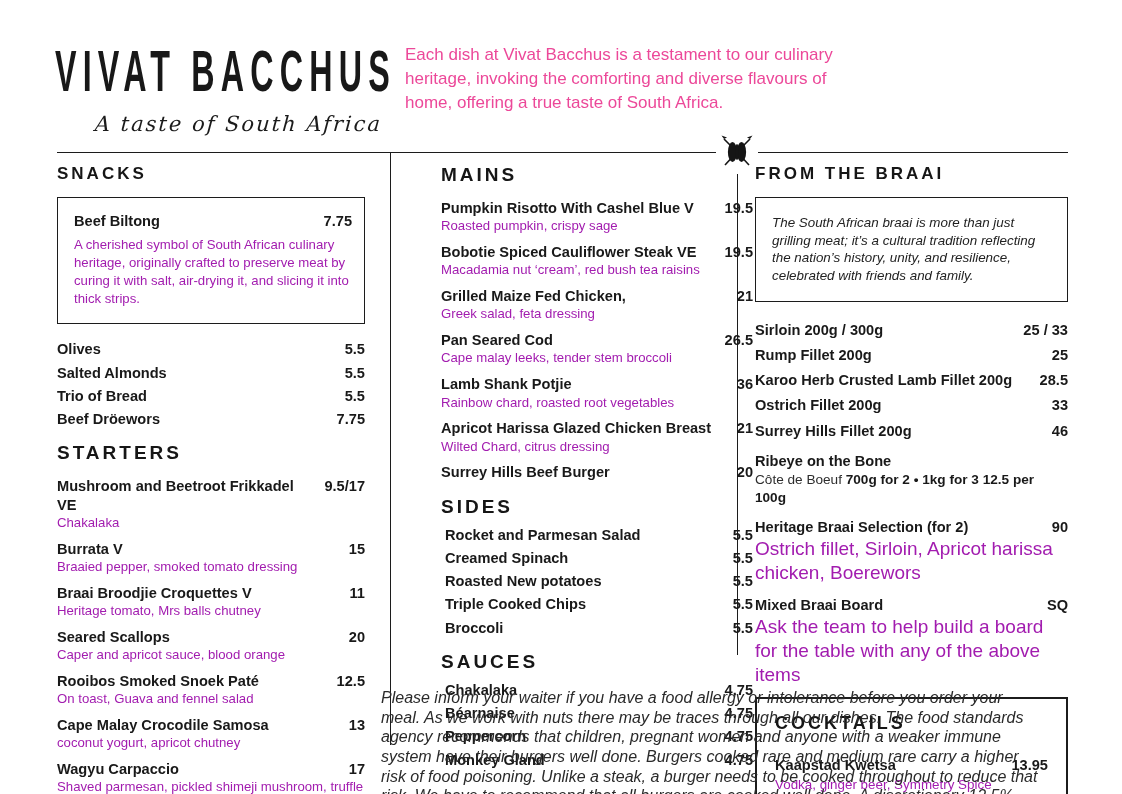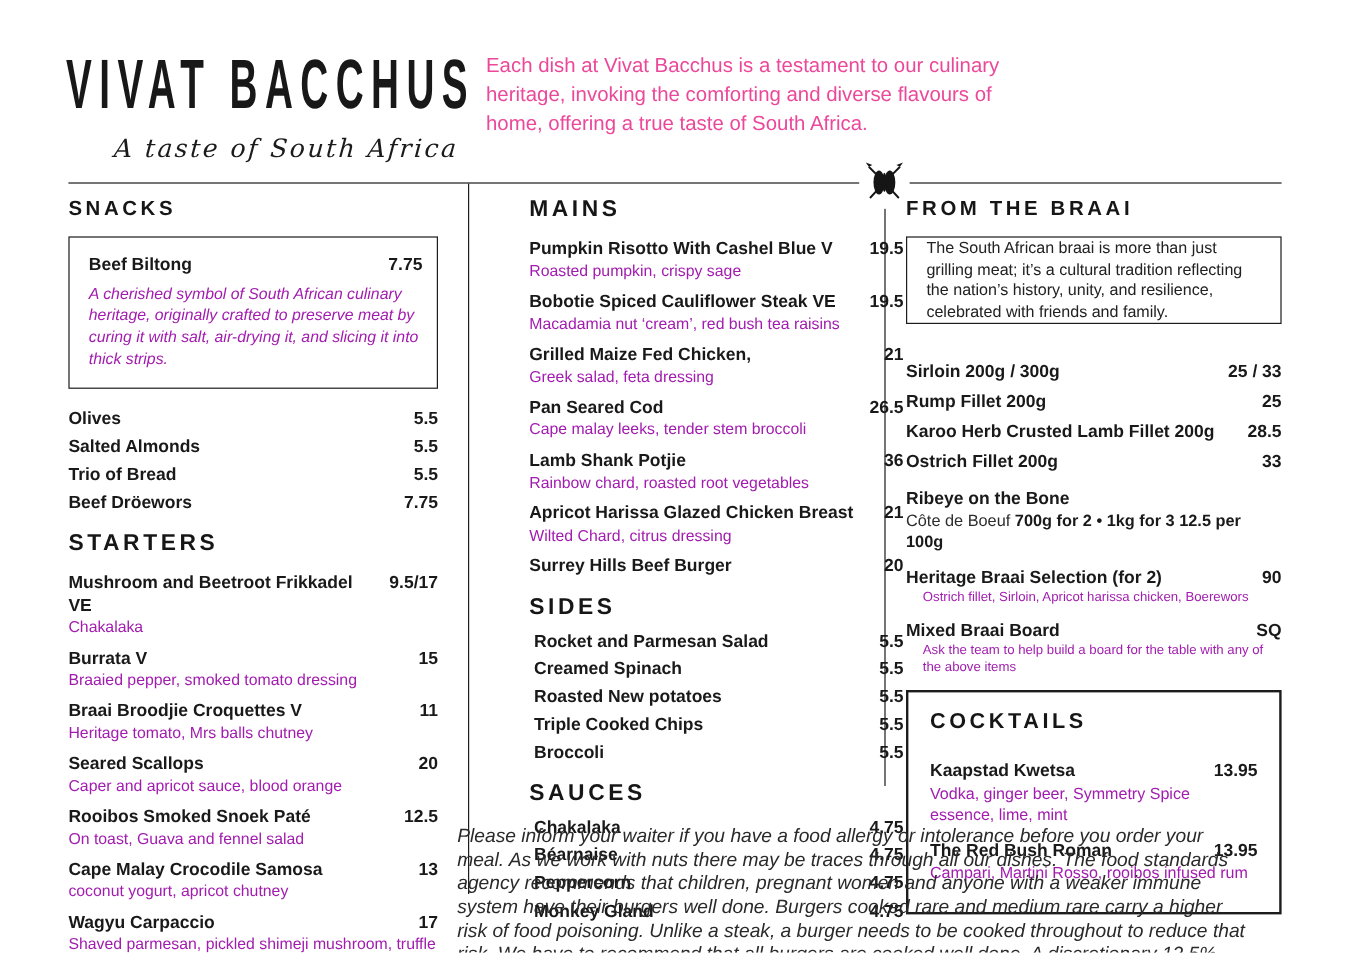--- a/index.html
+++ b/index.html
@@ -44,42 +44,42 @@
   .col-3 { left:755px; width:313px; }
 
   .section-heading {
     font-size:17px; font-weight:700; letter-spacing:3px;
     color:#161616; margin-bottom:13px;
   }
   .mt-section { margin-top:14px; }
 
   
   .feature-box { border:1.6px solid #1c1c1c; padding:14px 12px 16px 16px; margin-bottom:16px; }
-  .note-box    { border:1.6px solid #1c1c1c; padding:0 16px; margin-bottom:31px;
-                 font-size:13.4px; line-height:1.32; color:#222; }
+  .note-box    { border:1.6px solid #1c1c1c; padding:16px 16px; margin-bottom:19px;
+                 font-style:italic; font-size:13.4px; line-height:1.32; color:#222; }
   .cocktail-box{ border:2px solid #1c1c1c; padding:14px 18px 12px 18px; margin-top:8px; }
 
   
   .item { margin-bottom:9px; }
   .item-row { display:flex; justify-content:space-between; align-items:baseline; }
   .item-name { font-weight:700; font-size:14.6px; line-height:1.25; color:#191919; }
   .item-price{ font-weight:700; font-size:14.6px; white-space:nowrap; margin-left:12px; color:#191919; }
   .item-desc { font-size:13.2px; line-height:1.2; color:#a21caf; margin-top:1px; }
-  .item-desc.italic { font-style:italic; line-height:1.35; margin-top:6px; }
+  .item-desc.italic { line-height:1.35; margin-top:6px; }
 
   .plain-list .item { margin-bottom:5px; }
   .plain-list .item-row { align-items:baseline; }
 
   .braai-list .item { margin-bottom:7px; }
 
   .ribeye { margin:12px 0 12px 0; }
   .ribeye .desc-prefix { font-size:13.6px; color:#2d2d2d; }
   .ribeye .desc-bold   { font-size:13.6px; font-weight:700; color:#191919; }
 
-  .special .item-desc { font-size:11px; line-height:1.25;margin-left:14px; }
+  .special .item-desc { font-size:19px; line-height:1.25; }
   .special { margin-bottom:11px; }
 
   .cocktail-box .section-heading { margin-bottom:22px; letter-spacing:3px; font-size:18px; }
   .cocktail-box .item { margin-bottom:12px; }
   .cocktail-box .item-desc { font-size:13.4px; line-height:1.3; }
 
   
   .disclaimer {
     position:absolute; left:381px; top:688px; width:663px;
     font-style:italic; font-size:16px; line-height:1.23; color:#2a2a2a;
@@ -384,20 +384,26 @@
           </div>
         </div>
 
         <div class="item">
           <div class="item-row">
             <span class="item-name">Ostrich Fillet 200g</span>
             <span class="item-price">33</span>
           </div>
         </div>
 
+        <div class="item">
+          <div class="item-row">
+            <span class="item-name">Surrey Hills Fillet 200g</span>
+            <span class="item-price">46</span>
+          </div>
+        </div>
       </div>
 
     <div class="ribeye">
       <div class="item-name">Ribeye on the Bone</div>
       <div>
         <span class="desc-prefix">Côte de Boeuf </span><span class="desc-bold">700g for 2 • 1kg for 3 12.5 per 100g</span>
       </div>
     </div>
 
     <div>

